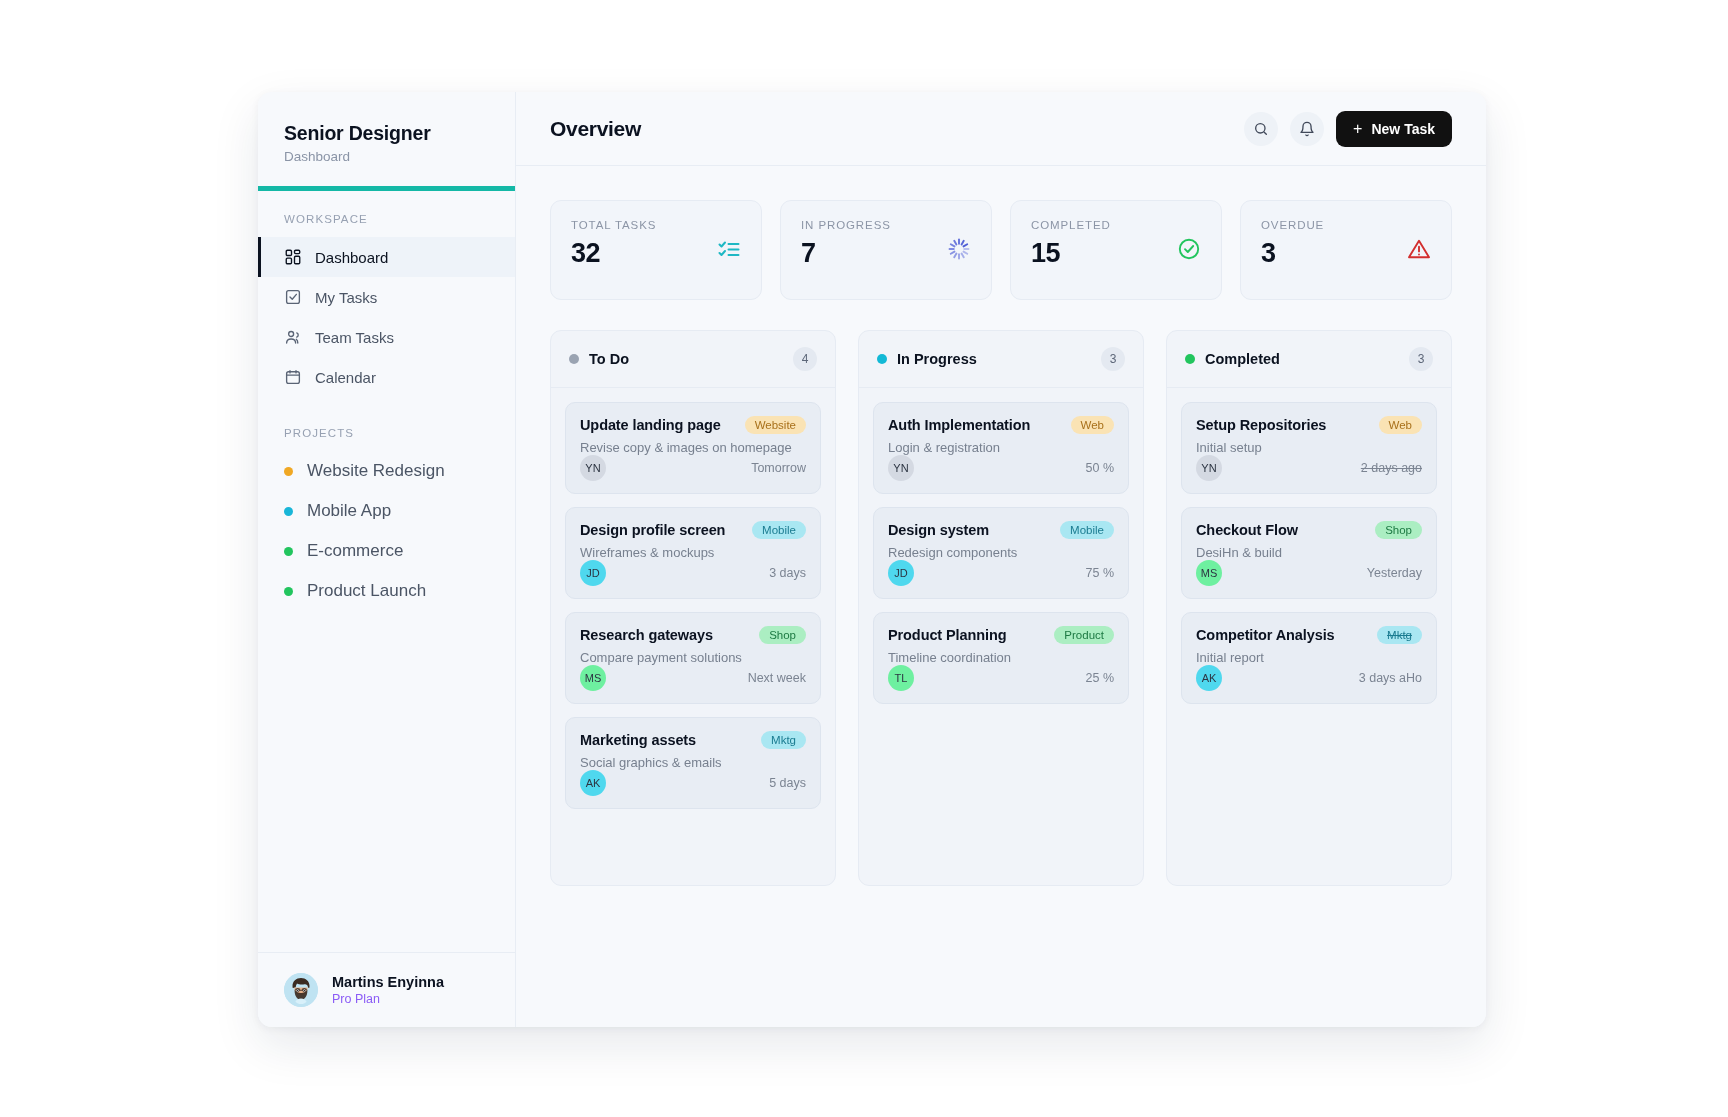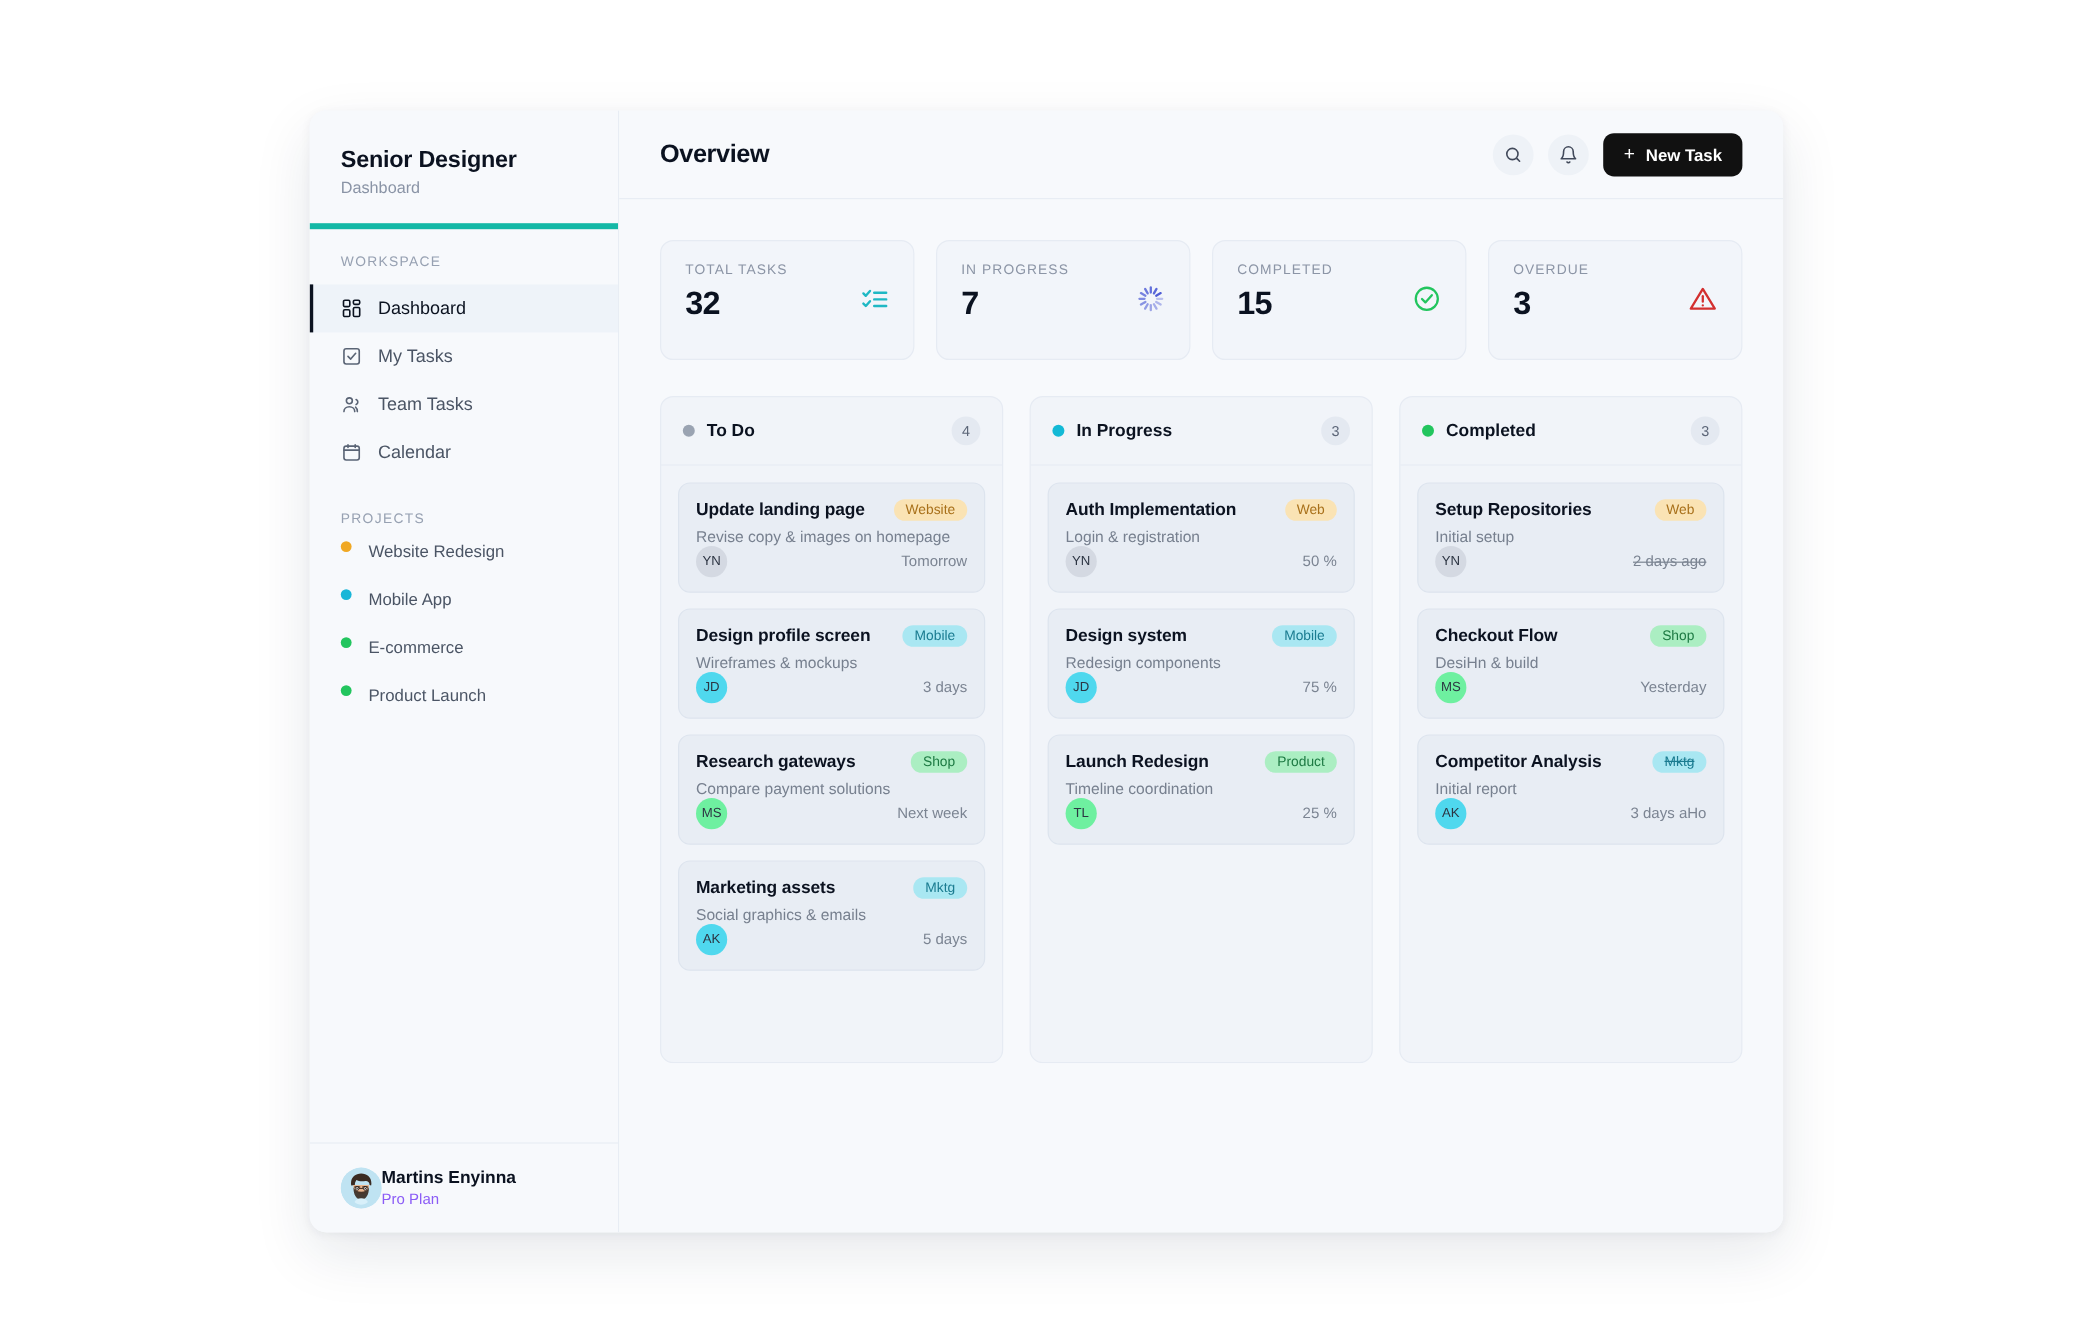--- a/index.html
+++ b/index.html
@@ -61,31 +61,31 @@
   }
   .nav-item.active::before {
     content: ""; position: absolute; left: 0; top: 0; bottom: 0;
     width: 3px; background: #0b1220;
   }
   .nav-item .ic { width: 18px; height: 18px; display:block; flex: none; color: #5a6475; }
   .nav-item.active .ic { color: #0b1220; }
 
   .proj-section { padding-top: 30px; }
   .proj-item {
-    display: flex; align-items: flex-start; gap: 14px;
+    display: flex; align-items: center; gap: 14px;
     height: 40px; padding: 0 26px;
-    font-size: 14px; color: #4b5565; cursor: pointer;
+    font-size: 17px; color: #4b5565; cursor: pointer;
   }
   .dot { width: 9px; height: 9px; border-radius: 50%; flex: none; }
 
   .sidebar-spacer { flex: 1 1 auto; }
   .profile {
     border-top: 1px solid #e8edf4;
     padding: 20px 26px;
-    display: flex; align-items: center; 
+    display: flex; align-items: center; gap: 14px;
   }
   .avatar-img {
     width: 34px; height: 34px; border-radius: 50%;
     background: #bfe3f2; flex: none; position: relative; overflow: hidden;
   }
   .profile-name { font-size: 14.5px; font-weight: 700; color: #0b1220; }
   .profile-plan { font-size: 12.5px; color: #8b5cf6; margin-top: 2px; }
 
   
   .main { flex: 1 1 auto; display: flex; flex-direction: column; min-width: 0; background: #f7f9fc; }
@@ -437,21 +437,21 @@
                     <span class="tag" style="background:#a9e7f2;color:#1b7c91">Mobile</span>
                   </div>
                   <div class="task-desc">Redesign components</div>
                   <div class="task-foot">
                     <span class="task-avatar" style="background:#4fd8ee">JD</span>
                     <span class="task-meta">75 %</span>
                   </div>
                 </div>
                 <div class="task-card">
                   <div class="task-top">
-                    <span class="task-title">Launch Redesign</span>
+                    <span class="task-title">Product Planning</span>
                     <span class="tag" style="background:#abeec2;color:#1d7a43">Product</span>
                   </div>
                   <div class="task-desc">Timeline coordination</div>
                   <div class="task-foot">
                     <span class="task-avatar" style="background:#6ef0a0">TL</span>
                     <span class="task-meta">25 %</span>
                   </div>
                 </div>
               </div>
             </div>

